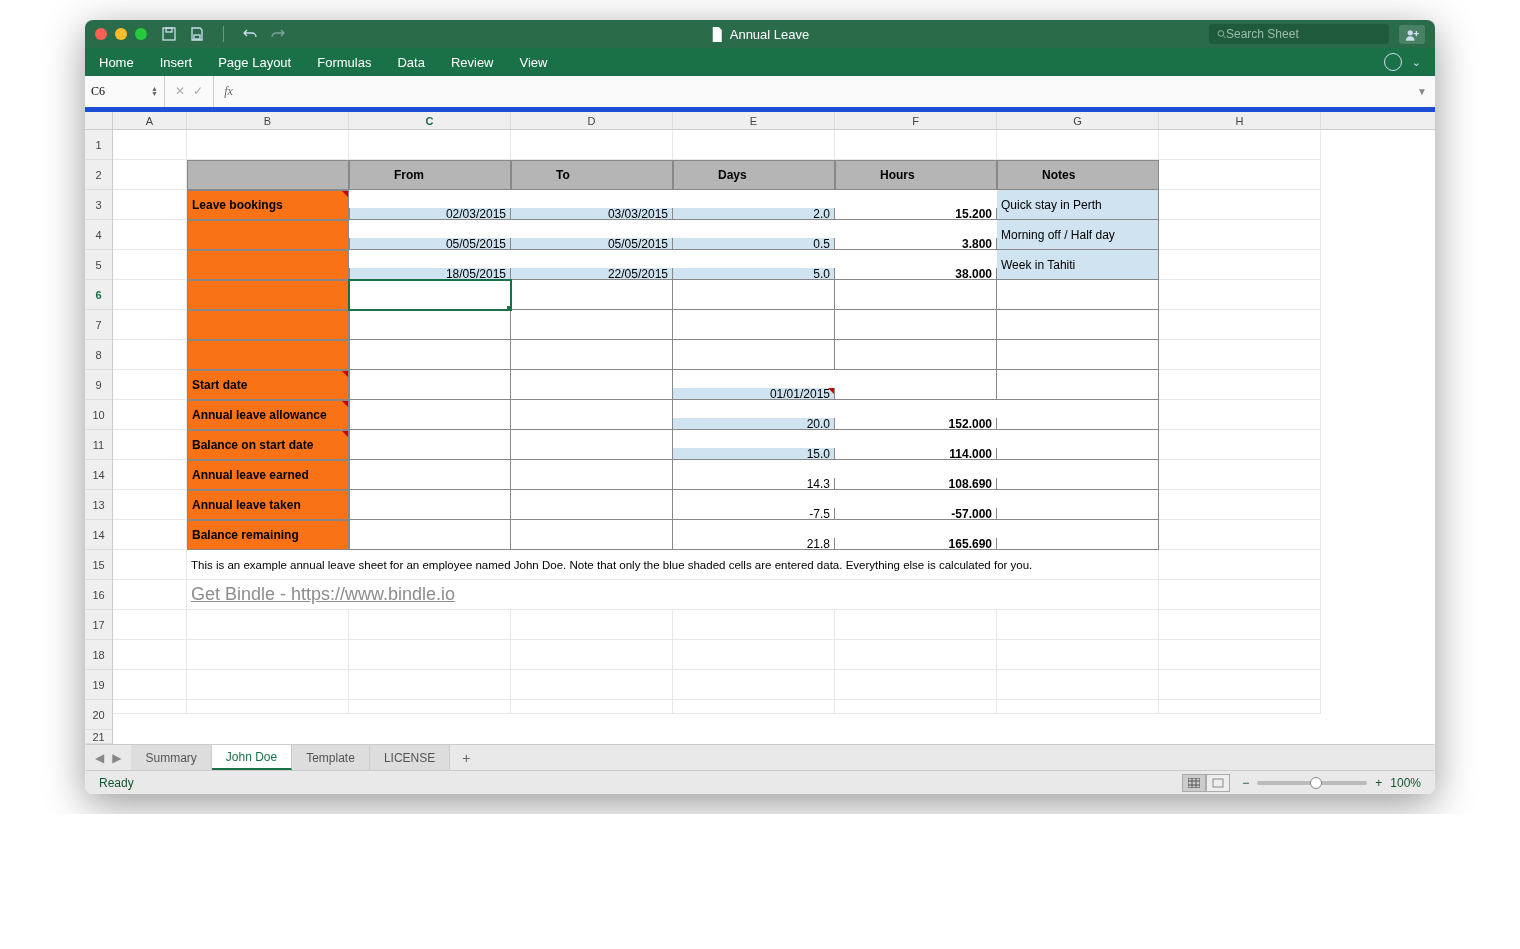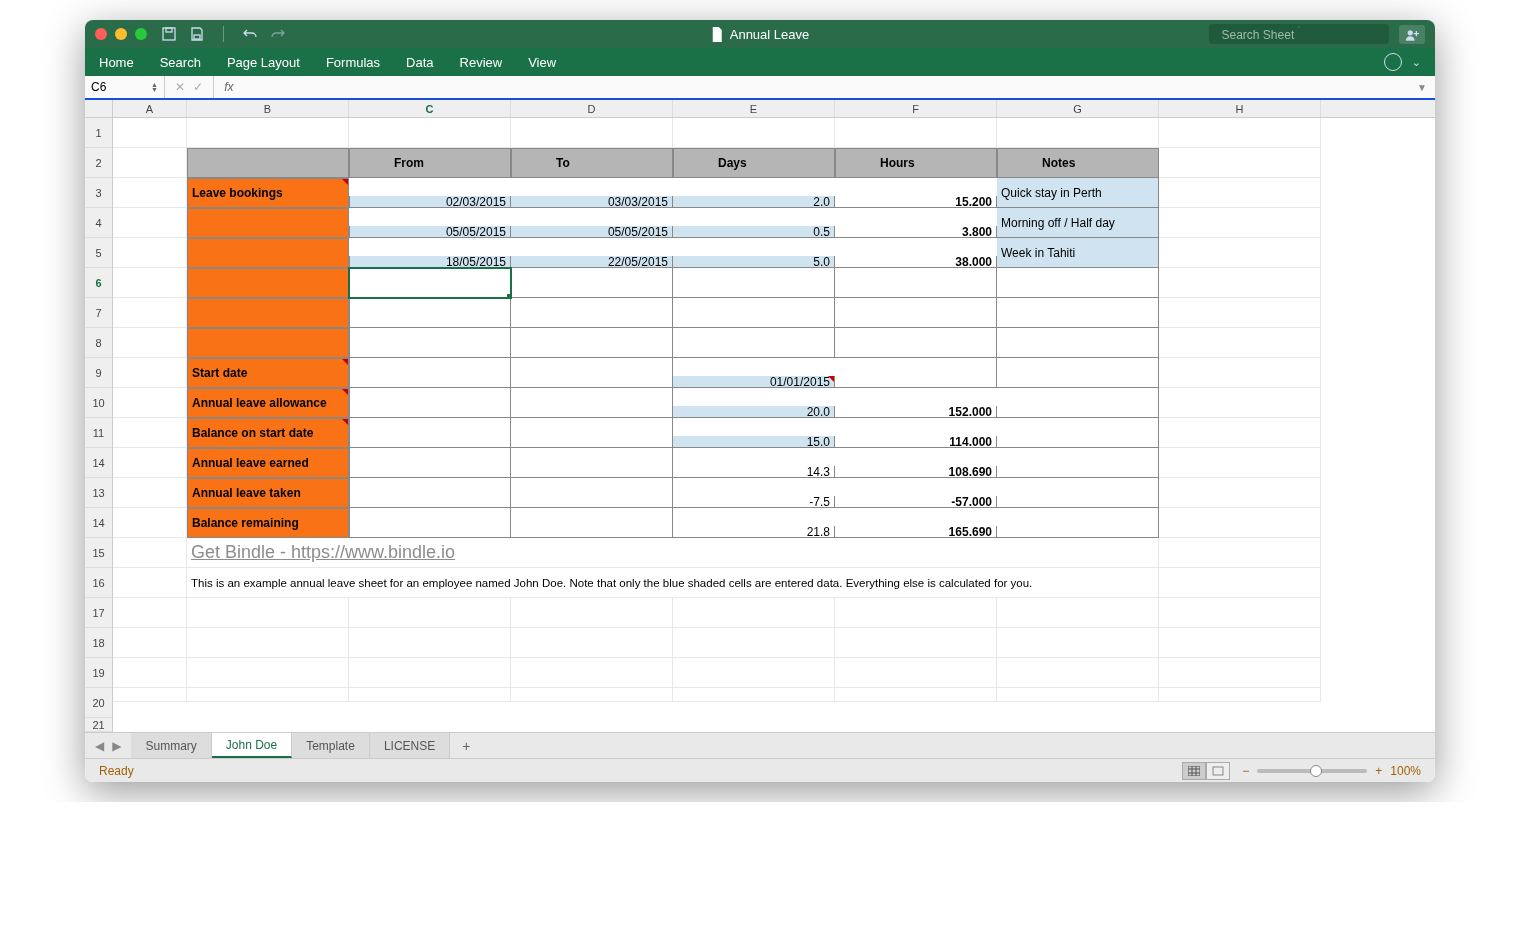--- a/index.html
+++ b/index.html
@@ -27,33 +27,33 @@
   position: relative;
 }
 .traffic { display: flex; gap: 8px; align-items:center; margin-right:14px;}
 .dot { width: 12px; height: 12px; border-radius: 50%; }
 .dot.red{background:#ff5f56;} .dot.yellow{background:#ffbd2e;} .dot.green{background:#27c93f;}
 .tb-icons{ display:flex; gap:12px; align-items:center;}
 .tb-icons .ic{ width:16px; height:16px; display:flex;align-items:center;justify-content:center; font-size:13px; color:#cfe;}
 .tb-sep{ width:1px; height:16px; background:rgba(255,255,255,.3); margin:0 6px;}
 .title-center{ position:absolute; left:50%; transform:translateX(-50%); display:flex; align-items:center; gap:6px; font-size:13px; color:#fff;}
 .title-center svg{ width:13px; height:15px;}
-.search-box{ margin-left:auto; display:flex; align-items:center; background:#205a3d; border-radius:4px; padding:2px 8px; width:180px; height:20px;flex-direction:column;}
+.search-box{ margin-left:auto; display:flex; align-items:center; background:#205a3d; border-radius:4px; padding:2px 8px; width:180px; height:20px;}
 .search-box input{ background:transparent; border:none; color:#cde; font-size:12px; flex:1; outline:none;}
 .search-box input::placeholder{color:#9dbca9;}
 .share-btn{ margin-left:10px; padding:3px 6px; background:rgba(255,255,255,.15); border-radius:3px; display:flex; align-items:center;}
 .share-btn svg{width:14px;height:13px;}
 
 .ribbon{ height:28px; background:#1a7047; display:flex; align-items:center; padding:0 14px; gap:26px; color:#fff; font-size:13px;}
 .ribbon .tab{ cursor:pointer; }
 .ribbon-right{margin-left:auto; display:flex; gap:10px; align-items:center;}
 .ribbon-right .smile{width:18px;height:18px;border:1.5px solid #cde;border-radius:50%;position:relative;}
 .ribbon-right .caret{font-size:11px;color:#cde;}
 
-.formula-bar{ height:24px; display:flex; align-items:center; border-bottom:2px solid #1d4ed8; font-size:12px; background:#fafafa;}
+.formula-bar{ height:36px; display:flex; align-items:center; border-bottom:5px solid #1d4ed8; font-size:12px; background:#fafafa;font-family:Liberation Serif, serif;}
 .name-box{ width:80px; border-right:1px solid #ccc; padding:0 6px; display:flex; align-items:center; justify-content:space-between; height:100%;}
 .name-box .stepper{display:flex;flex-direction:column; line-height:5px; font-size:7px; color:#666;}
 .fb-btns{ display:flex; gap:8px; padding:0 10px; color:#888; border-right:1px solid #ccc; height:100%; align-items:center;}
 .fb-btns span{font-size:12px;}
 .fb-fx{ padding:0 10px; font-style:italic; color:#666;}
 .fb-caret{margin-left:auto; padding:0 8px; color:#888; font-size:10px;}
 
 .sheet-area{ position:relative; background:#fff;}
 .col-headers{ display:flex; border-bottom:1px solid #ccc; height:18px; background:#efefef; font-size:11px; color:#444;}
 .corner{ width:28px; border-right:1px solid #ccc;}
@@ -87,21 +87,21 @@
 .note-row .cell{font-size:11.5px;}
 .link{ color:#8d8d8d; font-size:18px; text-decoration:underline;}
 
 .sheet-tabs{ height:26px; background:#e9e9e9; display:flex; align-items:center; border-top:1px solid #ccc; font-size:12px;}
 .st-nav{ padding:0 10px; display:flex; gap:8px; color:#888;}
 .st-nav span{cursor:pointer; font-size:12px;}
 .st-tab{ padding:0 14px; height:100%; display:flex; align-items:center; border-right:1px solid #ccc; color:#555; background:#ddd; cursor:pointer;}
 .st-tab.active{ background:#fff; color:#1a7047; border-bottom:2px solid #1a7047;}
 .st-add{ padding:0 12px; color:#666; font-size:14px; cursor:pointer;}
 
-.status-bar{ height:24px; background:#e9e9e9; border-top:1px solid #ccc; display:flex; align-items:center; font-size:12px; color:#a16207; padding:0 14px;}
+.status-bar{ height:24px; background:#e9e9e9; border-top:1px solid #ccc; display:flex; align-items:center; font-size:12px; color:#14532d; padding:0 14px;}
 .status-right{margin-left:auto; display:flex; align-items:center; gap:12px;}
 .view-btns{display:flex; gap:0;}
 .vb{width:24px;height:18px;border:1px solid #aaa; background:#eee; display:flex;align-items:center;justify-content:center;}
 .vb.active{background:#ccc;}
 .zoom{ display:flex; align-items:center; gap:8px;}
 .slider{width:110px; height:4px; background:#bbb; border-radius:2px; position:relative;}
 .slider .thumb{position:absolute; left:48%; top:-4px; width:12px;height:12px;border-radius:50%;background:#fff;border:1px solid #888;}
 </style>
 </head>
 <body>
@@ -156,21 +156,21 @@
       <svg viewBox="0 0 16 14" fill="#cde">
           <circle cx="6" cy="5" r="3"></circle>
           <path d="M1 14c0-3 2-5 5-5s5 2 5 5z"></path>
           <path d="M13 3v6M10 6h6" stroke="#cde" stroke-width="1.5"></path>
         </svg>
     </div>
   </div>
 
   <div class="ribbon">
     <span class="tab">Home</span>
-    <span class="tab">Search</span>
+    <span class="tab">Insert</span>
     <span class="tab">Page Layout</span>
     <span class="tab">Formulas</span>
     <span class="tab">Data</span>
     <span class="tab">Review</span>
     <span class="tab">View</span>
     <div class="ribbon-right">
       <div class="smile"></div>
       <span class="caret">⌄</span>
     </div>
   </div>
@@ -377,31 +377,31 @@
           <div class="cell cA"></div>
           <div class="cell cB lbl bold">Balance remaining</div>
           <div class="cell cC b-r b-b b-l"></div>
             <div class="cell cD b-r b-b"></div>
           <div class="cell cE num b-r b-b">21.8</div>
           <div class="cell cF num b-r b-b bold">165.690</div>
           <div class="cell cG b-r b-b"></div>
             <div class="cell cH"></div>
         </div>
 
+        <div class="row note-row">
+          <div class="cell cA"></div>
+          <div class="cell" style="width:972px;border-right:1px solid #e8e8e8;">This is an example annual leave sheet for an employee named John Doe. Note that only the blue shaded cells are entered data. Everything else is calculated for you.</div>
+          <div class="cell cH"></div>
+        </div>
+
         <div class="row">
           <div class="cell cA"></div>
           <div class="cell" style="width:972px;">
               <span class="link">Get Bindle - https://www.bindle.io</span>
             </div>
-          <div class="cell cH"></div>
-        </div>
-
-        <div class="row note-row">
-          <div class="cell cA"></div>
-          <div class="cell" style="width:972px;border-right:1px solid #e8e8e8;">This is an example annual leave sheet for an employee named John Doe. Note that only the blue shaded cells are entered data. Everything else is calculated for you.</div>
           <div class="cell cH"></div>
         </div>
 
         <div class="row">
             <div class="cell cA"></div>
             <div class="cell cB"></div>
             <div class="cell cC"></div>
             <div class="cell cD"></div>
             <div class="cell cE"></div>
             <div class="cell cF"></div>

